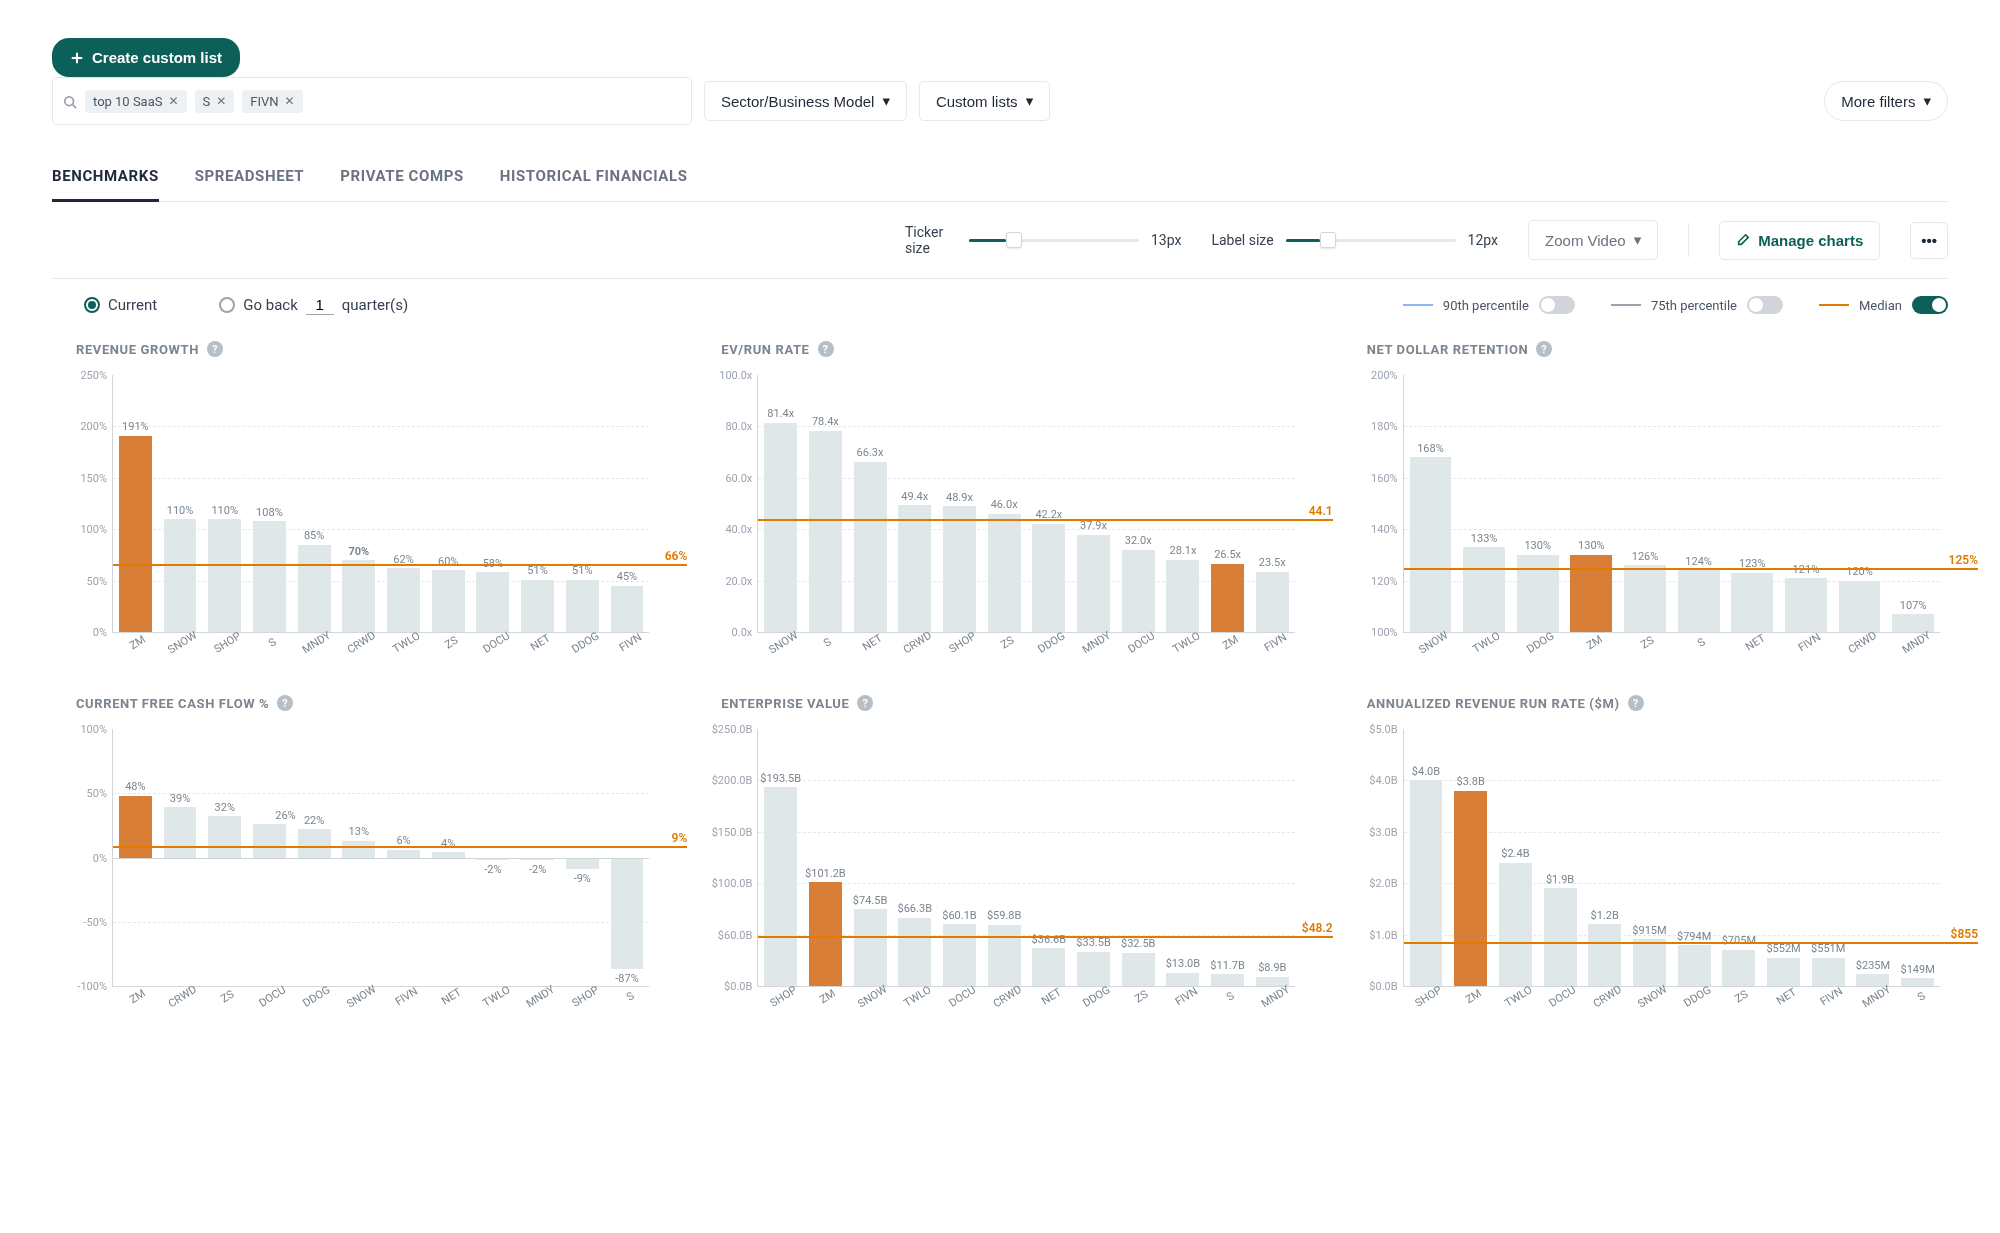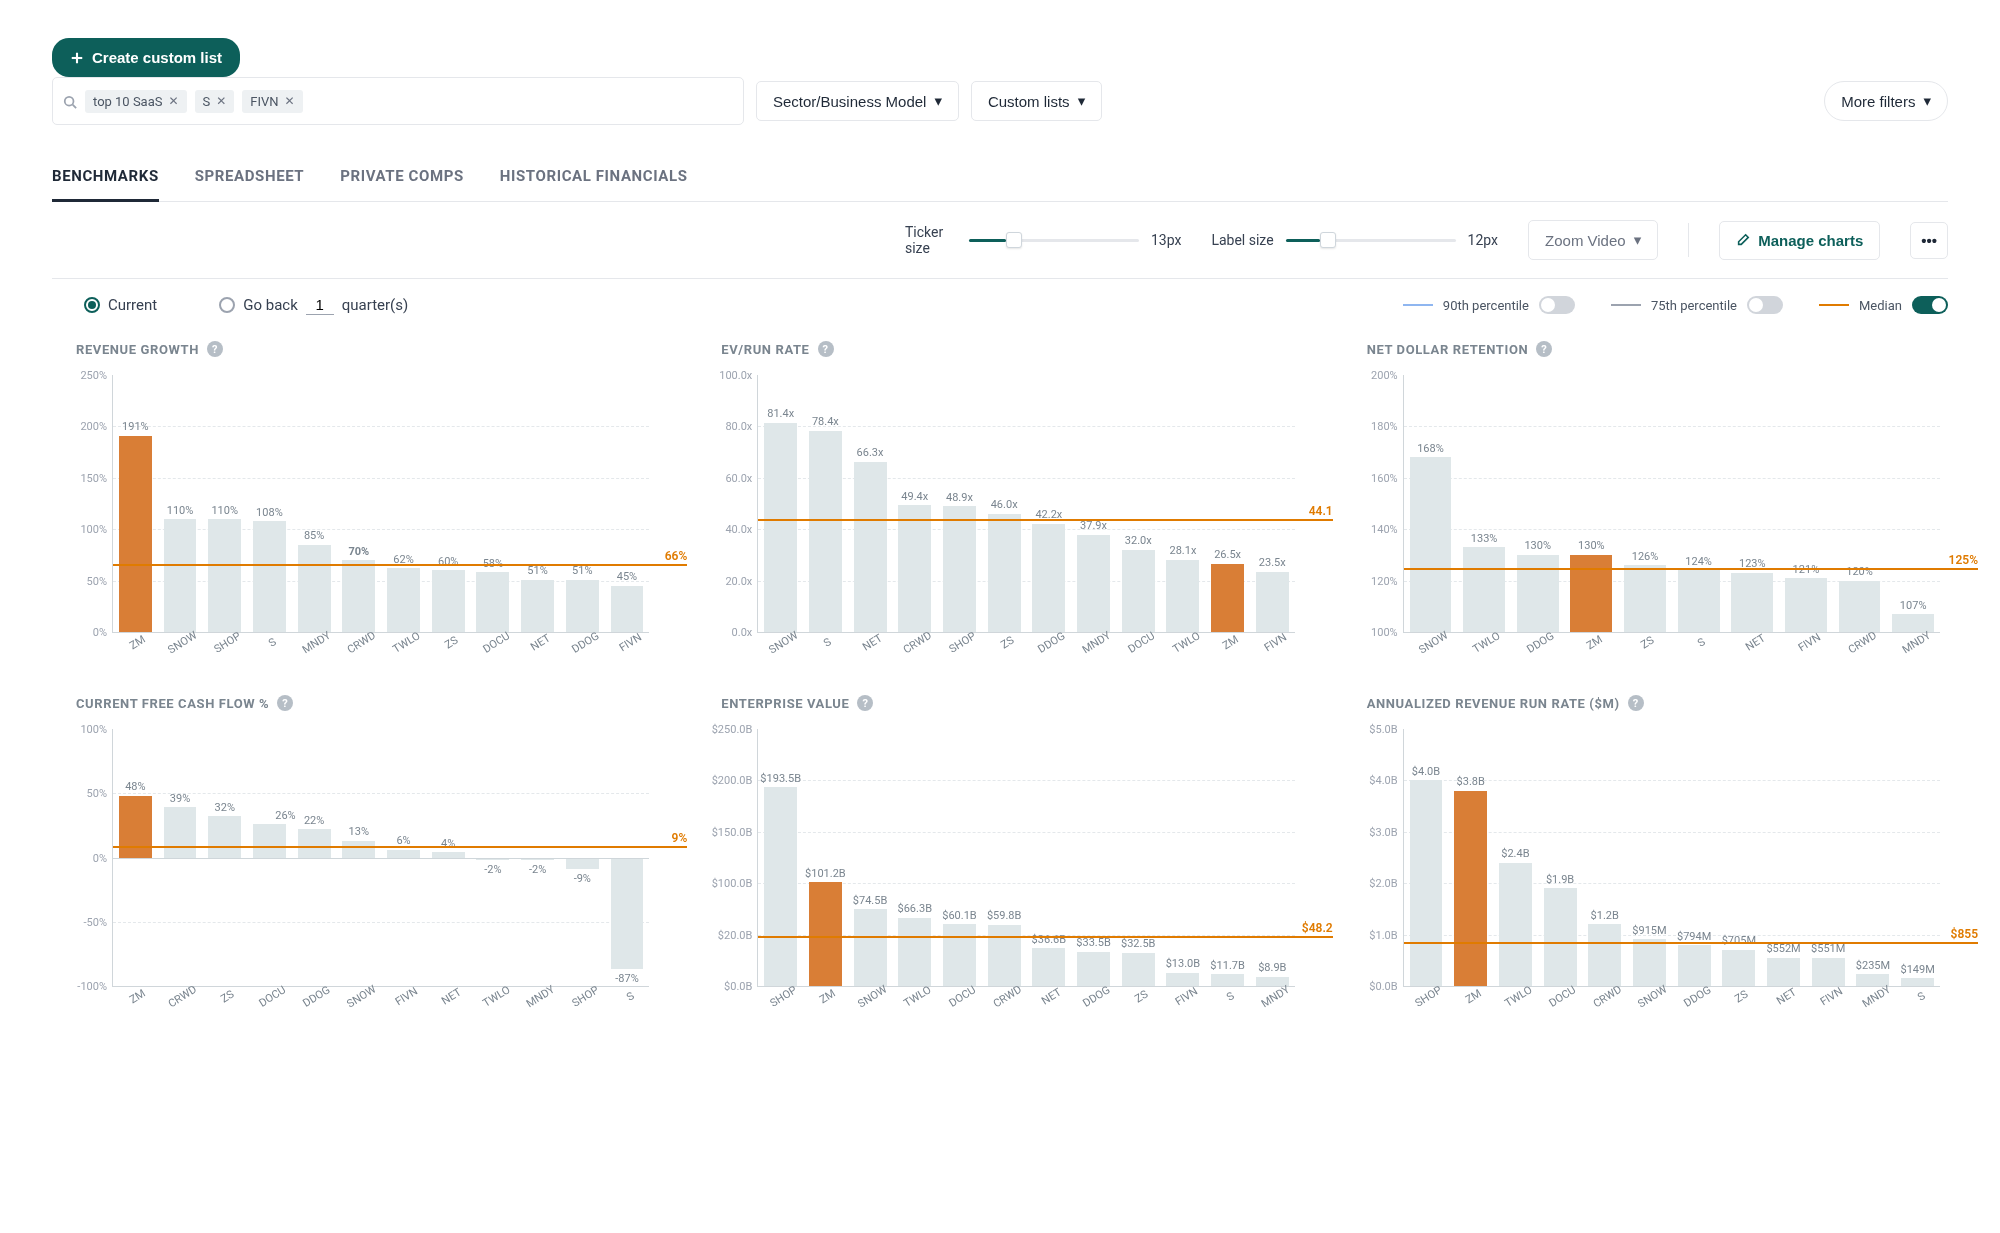--- a/index.html
+++ b/index.html
@@ -21,21 +21,21 @@
   .top-row{display:flex;align-items:flex-start;justify-content:space-between;}
   h1{font-size:33px;font-weight:800;letter-spacing:-0.3px;margin:0 0 22px 0;}
   .btn-primary{background:var(--teal);color:#fff;border:none;border-radius:17px;
     padding:11px 18px;font-size:15px;font-weight:600;display:inline-flex;align-items:center;gap:8px;cursor:pointer;}
   .btn-outline{background:#fff;color:var(--text);border:1px solid var(--border);border-radius:5px;
     padding:10px 16px;font-size:15px;font-weight:500;display:inline-flex;align-items:center;gap:8px;cursor:pointer;}
   .btn-icon{background:#fff;color:var(--text);border:1px solid var(--border);border-radius:5px;
     padding:9px 10px;font-size:15px;font-weight:600;display:inline-flex;align-items:center;cursor:pointer;}
   .filter-row{display:flex;align-items:center;gap:12px;flex-wrap:wrap;}
   .search-box{border:1px solid var(--border);border-radius:5px;display:flex;align-items:center;
-    padding:6px 10px;gap:8px;width:692px;min-height:48px;}
+    padding:6px 10px;gap:8px;width:640px;min-height:48px;}
   .search-box input{border:none;outline:none;font-size:14px;flex:1;min-width:60px;}
   .chip{background:#eef1f3;border-radius:3px;padding:4px 8px;font-size:13px;color:#4b5563;
     display:inline-flex;align-items:center;gap:6px;}
   .chip .x{color:#6b7280;cursor:pointer;font-size:12px;}
   .right-filters{margin-left:auto;}
   .icon{display:inline-block;width:14px;height:14px;}
   
   .tabs{display:flex;gap:36px;margin-top:30px;border-bottom:1px solid var(--border);}
   .tab{padding:12px 0 14px 0;font-size:15px;font-weight:700;letter-spacing:0.6px;color:var(--text-muted);
     cursor:pointer;border-bottom:3px solid transparent;margin-bottom:-1px;}
@@ -462,21 +462,21 @@
     </div>
     <div class="chart-card">
       <div class="chart-title">
         <span>ENTERPRISE VALUE</span>
         <span class="qmark">?</span>
       </div>
       <div class="chart-body">
         <div class="plot-area">
           <div class="y-tick" style="top: 100%;">$0.0B</div>
           <div class="grid-line" style="top: 80%;"></div>
-          <div class="y-tick" style="top: 80%;">$20.0B</div>
+          <div class="y-tick" style="top: 80%;">$60.0B</div>
           <div class="grid-line" style="top: 60%;"></div>
           <div class="y-tick" style="top: 60%;">$100.0B</div>
           <div class="grid-line" style="top: 40%;"></div>
           <div class="y-tick" style="top: 40%;">$150.0B</div>
           <div class="grid-line" style="top: 20%;"></div>
           <div class="y-tick" style="top: 20%;">$200.0B</div>
           <div class="y-tick" style="top: 0%;">$250.0B</div>
           <div class="bar" style="height: 77.4%; left: 1.1%; width: 6.13333%;"></div>
           <div class="bar-label" style="left: 4.16667%; top: 16.6%;">$193.5B</div>
           <div class="bar hl" style="height: 40.48%; left: 9.43333%; width: 6.13333%;"></div>

